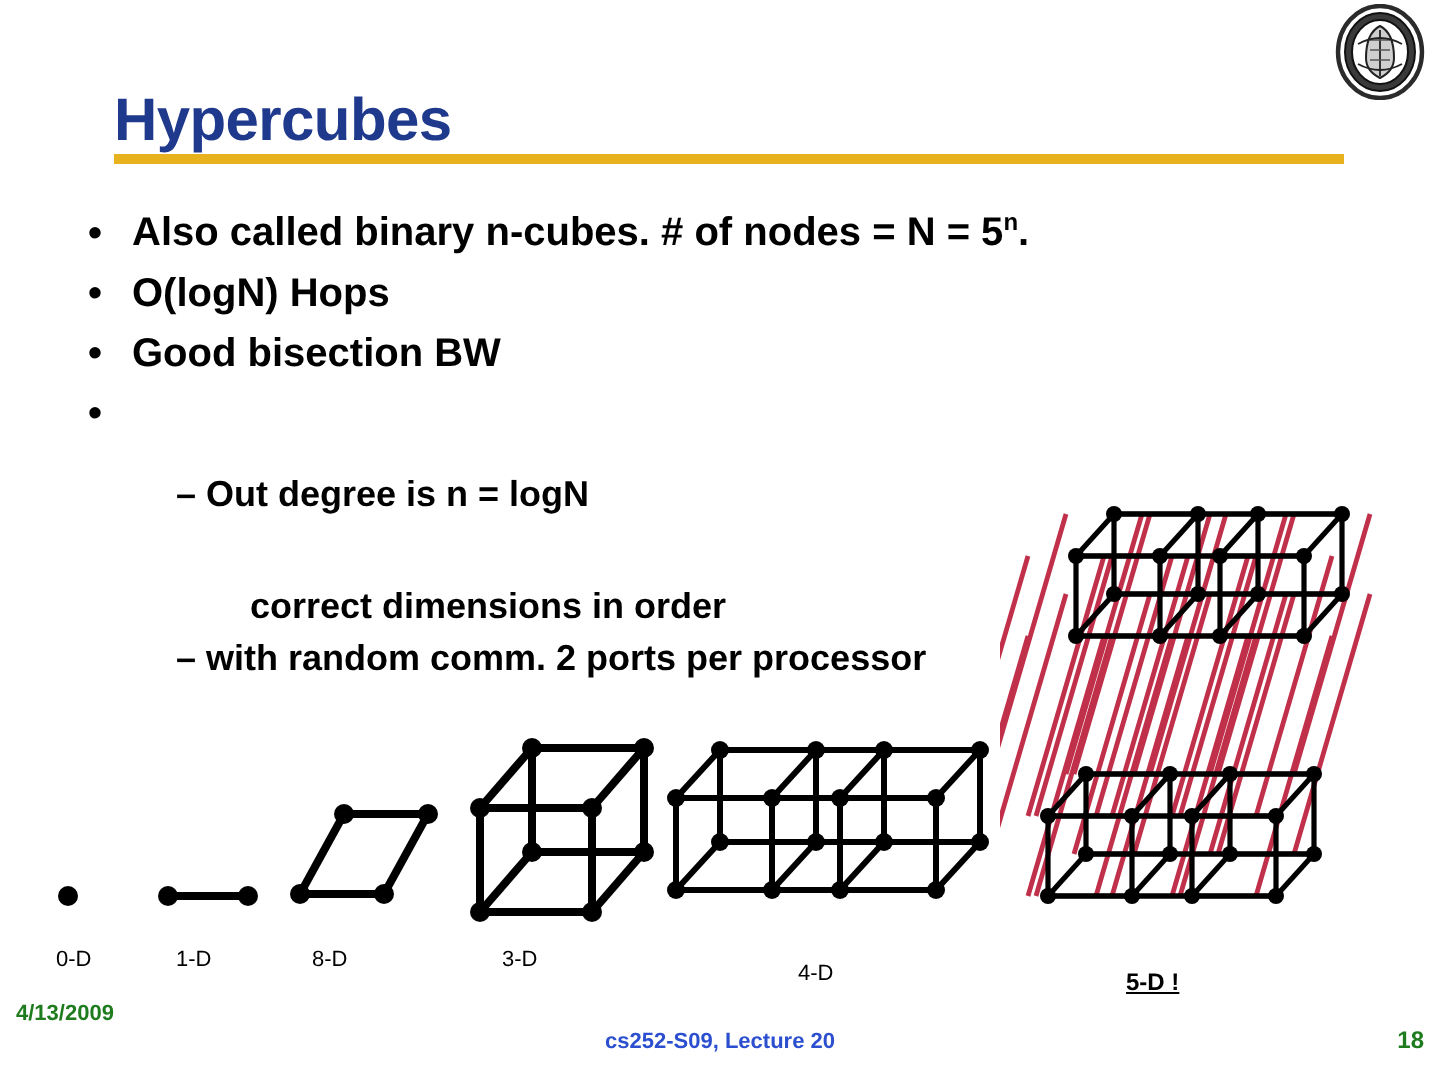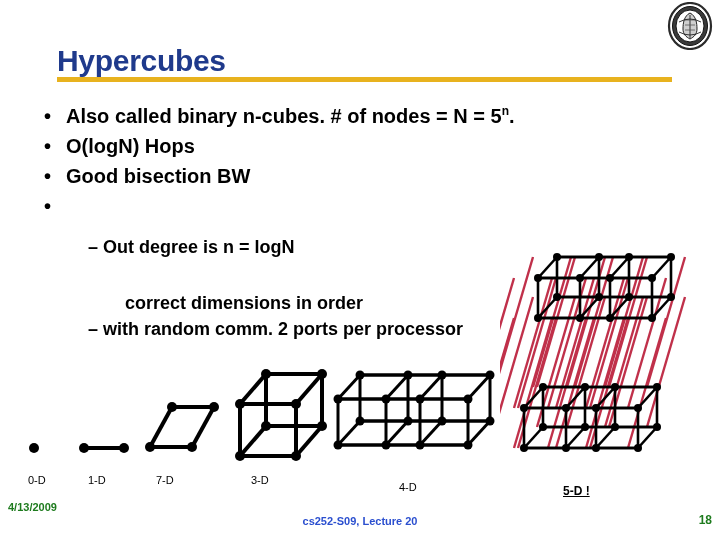--- a/index.html
+++ b/index.html
@@ -311,21 +311,21 @@
         <line x1="185" y1="57" x2="147" y2="187"></line>
     </g>
 
     <use href="#tess4d" x="24" y="0"></use>
 
     <use href="#tess4d" x="10" y="130"></use>
   </svg>
 
   <div class="dlabel" id="lab0">0-D</div>
   <div class="dlabel" id="lab1">1-D</div>
-  <div class="dlabel" id="lab2">7-D</div>
+  <div class="dlabel" id="lab2">8-D</div>
   <div class="dlabel" id="lab3">3-D</div>
   <div class="dlabel" id="lab4">4-D</div>
   <div class="dlabel" id="lab5">5-D !</div>
 
   <div id="foot-date">4/13/2009</div>
   <div id="foot-center">cs252-S09, Lecture 20</div>
   <div id="foot-page">18</div>
 
 </div>
 

